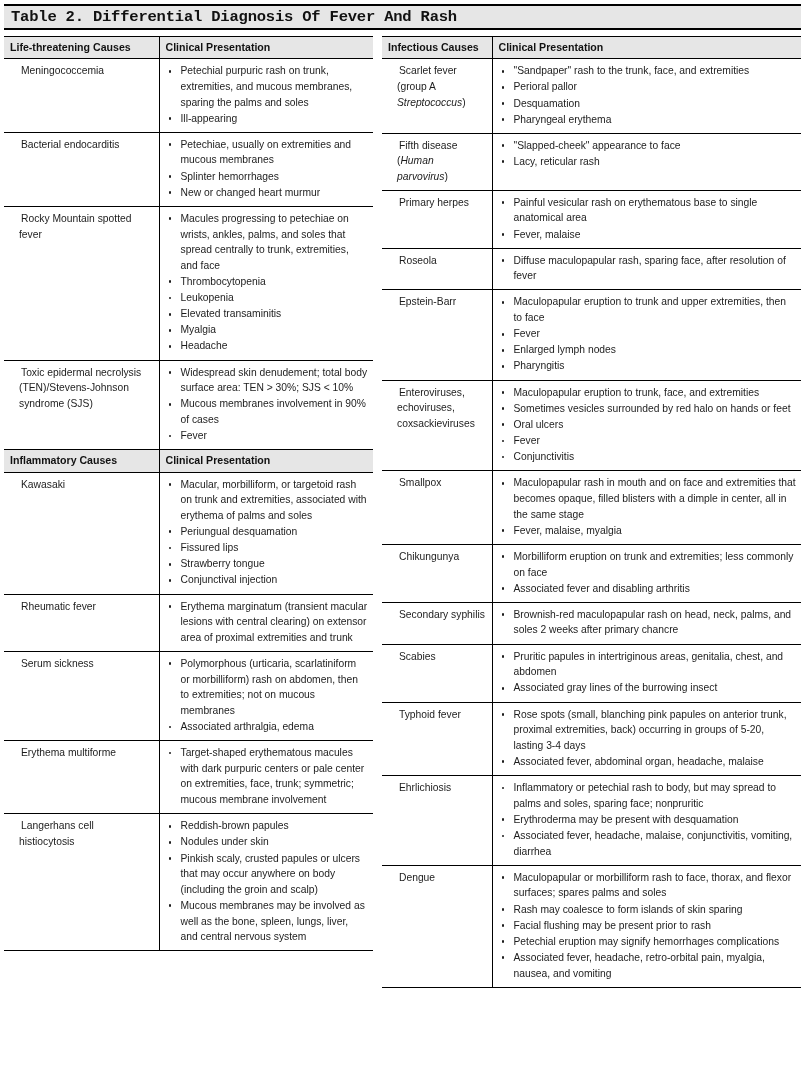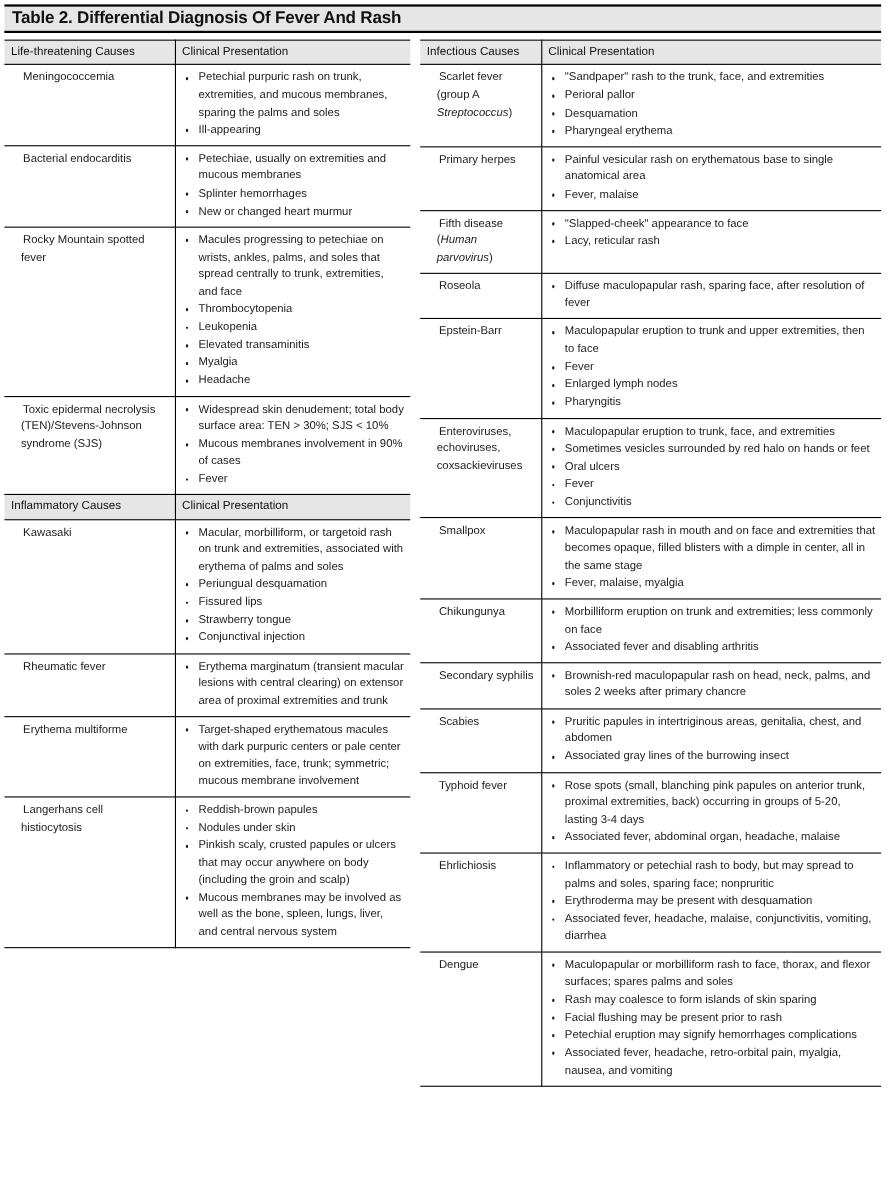--- a/index.html
+++ b/index.html
@@ -27,20 +27,21 @@
     display: flex;
     align-items: center;
     padding-left: 7px;
   }
   #title-banner .title-text {
     font-size: 15.5px;
     font-weight: bold;
     letter-spacing: -0.2px;
     color: #111;
     white-space: nowrap;
+    font-family: Liberation Mono, monospace;
   }
 
   
   .tbl {
     position: absolute;
     top: 36px;
   }
   #left-table  { left: 4px;   width: 369px; }
   #right-table { left: 382px; width: 419px; }
 
@@ -53,21 +54,21 @@
     vertical-align: top;
     padding: 0;
   }
 
   
   tr.hdr > th {
     background: #e6e6e6;
     border-top: 1.4px solid #000;
     border-bottom: 1.4px solid #000;
     font-size: 10.6px;
-    font-weight: normal;
+    font-weight: bold;
     text-align: left;
     padding: 4px 4px 4px 6px;
     line-height: 1.25;
     color: #111;
   }
   tr.hdr > th.c1 { border-right: 1.2px solid #000; }
 
   
   tr.row > td {
     border-bottom: 1.1px solid #000;
@@ -201,20 +202,31 @@
             <span class="ln">Rheumatic fever</span>
           </td>
           <td class="c2">
             <ul class="bl">
               <li>Erythema marginatum (transient macular lesions with central clearing) on extensor area of proximal extremities and trunk</li>
             </ul>
           </td>
         </tr>
         <tr class="row">
           <td class="c1 cause">
+            <span class="ln">Serum sickness</span>
+          </td>
+          <td class="c2">
+            <ul class="bl">
+              <li>Polymorphous (urticaria, scarlatiniform or morbilliform) rash on abdomen, then to extremities; not on mucous membranes</li>
+              <li>Associated arthralgia, edema</li>
+            </ul>
+          </td>
+        </tr>
+        <tr class="row">
+          <td class="c1 cause">
             <span class="ln">Erythema multiforme</span>
           </td>
           <td class="c2">
             <ul class="bl">
               <li>Target-shaped erythematous macules with dark purpuric centers or pale center on extremities, face, trunk; symmetric; mucous membrane involvement</li>
             </ul>
           </td>
         </tr>
         <tr class="row">
           <td class="c1 cause">
@@ -255,38 +267,38 @@
             <ul class="bl">
               <li>"Sandpaper" rash to the trunk, face, and extremities</li>
               <li>Perioral pallor</li>
               <li>Desquamation</li>
               <li>Pharyngeal erythema</li>
             </ul>
           </td>
         </tr>
         <tr class="row">
           <td class="c1 cause">
+            <span class="ln">Fifth disease</span>
+            <span class="ln ind">(<span class="ital">Human parvovirus</span>)</span>
+          </td>
+          <td class="c2">
+            <ul class="bl">
+              <li>"Slapped-cheek" appearance to face</li>
+              <li>Lacy, reticular rash</li>
+            </ul>
+          </td>
+        </tr>
+        <tr class="row">
+          <td class="c1 cause">
             <span class="ln">Primary herpes</span>
           </td>
           <td class="c2">
             <ul class="bl">
               <li>Painful vesicular rash on erythematous base to single anatomical area</li>
               <li>Fever, malaise</li>
-            </ul>
-          </td>
-        </tr>
-        <tr class="row">
-          <td class="c1 cause">
-            <span class="ln">Fifth disease</span>
-            <span class="ln ind">(<span class="ital">Human parvovirus</span>)</span>
-          </td>
-          <td class="c2">
-            <ul class="bl">
-              <li>"Slapped-cheek" appearance to face</li>
-              <li>Lacy, reticular rash</li>
             </ul>
           </td>
         </tr>
         <tr class="row">
           <td class="c1 cause">
             <span class="ln">Roseola</span>
           </td>
           <td class="c2">
             <ul class="bl">
               <li>Diffuse maculopapular rash, sparing face, after resolution of fever</li>

